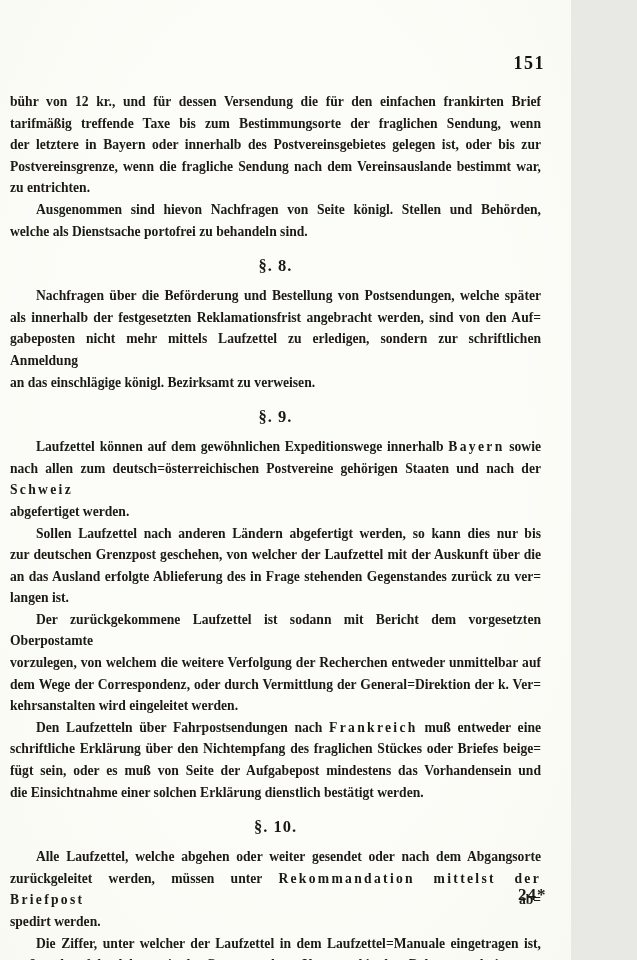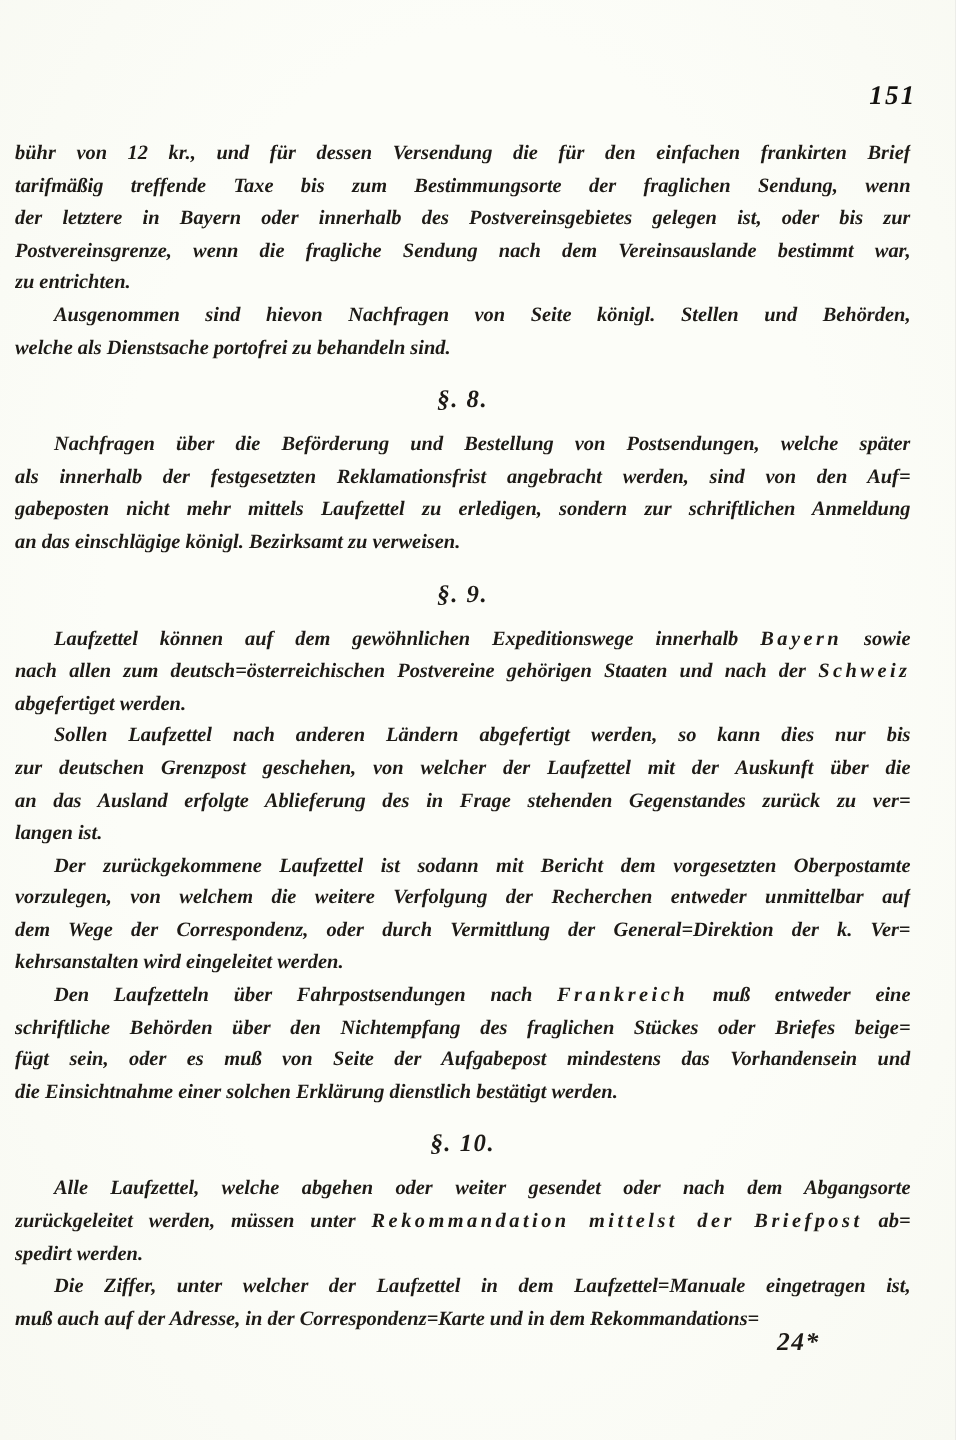--- a/index.html
+++ b/index.html
@@ -2,29 +2,28 @@
 <html><head>
 <meta charset="utf-8">
 <style>
   html, body {
     margin: 0;
     padding: 0;
     background: #e8e8e4;
   }
   .sheet {
     position: relative;
-    width: 637px;
+    width: 571px;
     height: 960px;
     margin: 0;
     background: radial-gradient(ellipse at 50% 45%, #fcfdf8 55%, #f8f9f2 100%);
     color: #1d1a16;
     font-family: "Liberation Serif", serif;
     font-weight: 700;
     overflow: hidden;
-    font-style: italic;
   }
   .pagenum {
     position: absolute;
     top: 53px;
     right: 26px;
     font-size: 18px;
     letter-spacing: 1.5px;
     color: #14120f;
   }
   .page-body {
@@ -98,21 +97,21 @@
         <div class="line last">langen ist.</div>
       </div>
       <div class="para">
         <div class="line indent">Der zurückgekommene Laufzettel ist sodann mit Bericht dem vorgesetzten Oberpostamte</div>
         <div class="line">vorzulegen, von welchem die weitere Verfolgung der Recherchen entweder unmittelbar auf</div>
         <div class="line">dem Wege der Correspondenz, oder durch Vermittlung der General=Direktion der k. Ver=</div>
         <div class="line last">kehrsanstalten wird eingeleitet werden.</div>
       </div>
       <div class="para">
         <div class="line indent">Den Laufzetteln über Fahrpostsendungen nach <span class="sperr">Frankreich</span> muß entweder eine</div>
-        <div class="line">schriftliche Behörden über den Nichtempfang des fraglichen Stückes oder Briefes beige=</div>
+        <div class="line">schriftliche Erklärung über den Nichtempfang des fraglichen Stückes oder Briefes beige=</div>
         <div class="line">fügt sein, oder es muß von Seite der Aufgabepost mindestens das Vorhandensein und</div>
         <div class="line last">die Einsichtnahme einer solchen Erklärung dienstlich bestätigt werden.</div>
       </div>
       <div class="heading">§. 10.</div>
       <div class="para">
         <div class="line indent">Alle Laufzettel, welche abgehen oder weiter gesendet oder nach dem Abgangsorte</div>
         <div class="line">zurückgeleitet werden, müssen unter <span class="sperr">Rekommandation mittelst der Briefpost</span> ab=</div>
         <div class="line last">spedirt werden.</div>
       </div>
       <div class="para">

